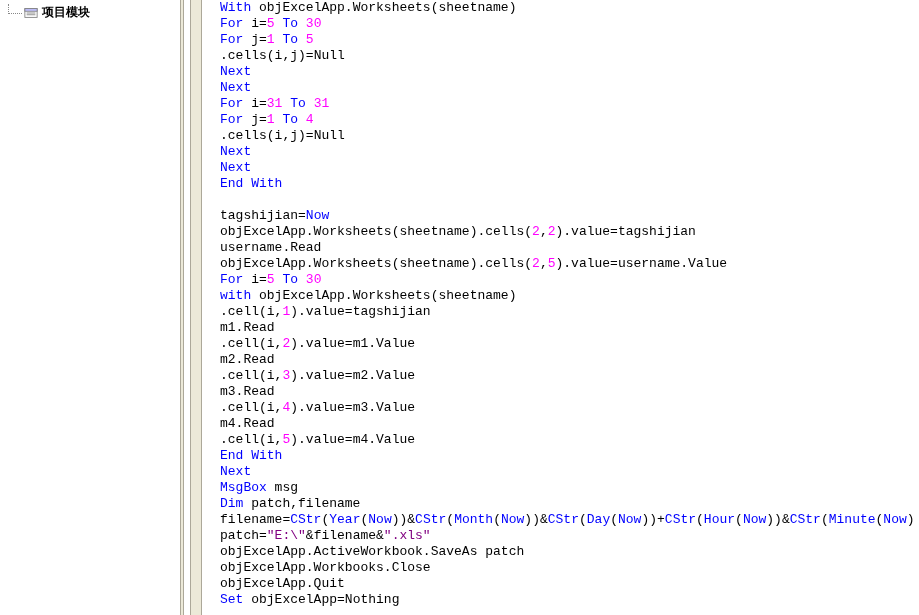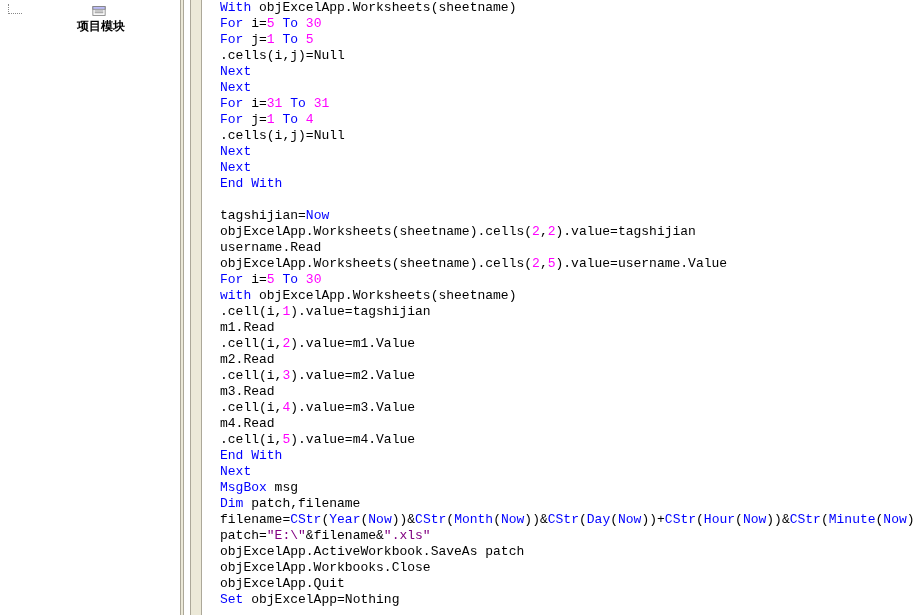--- a/index.html
+++ b/index.html
@@ -20,21 +20,20 @@
       height: 615px;
       background: #fff;
       font-family: "SimSun", sans-serif;
       font-size: 12px;
     }
     .tree-item {
       display: flex;
       align-items: center;
       padding: 4px 2px 4px 24px;
       position: relative;
-      flex-direction: column;
     }
     .tree-branch {
       position: absolute;
       left: 8px;
       top: 4px;
       width: 14px;
       height: 10px;
       border-left: 1px dotted #888;
       border-bottom: 1px dotted #888;
     }

